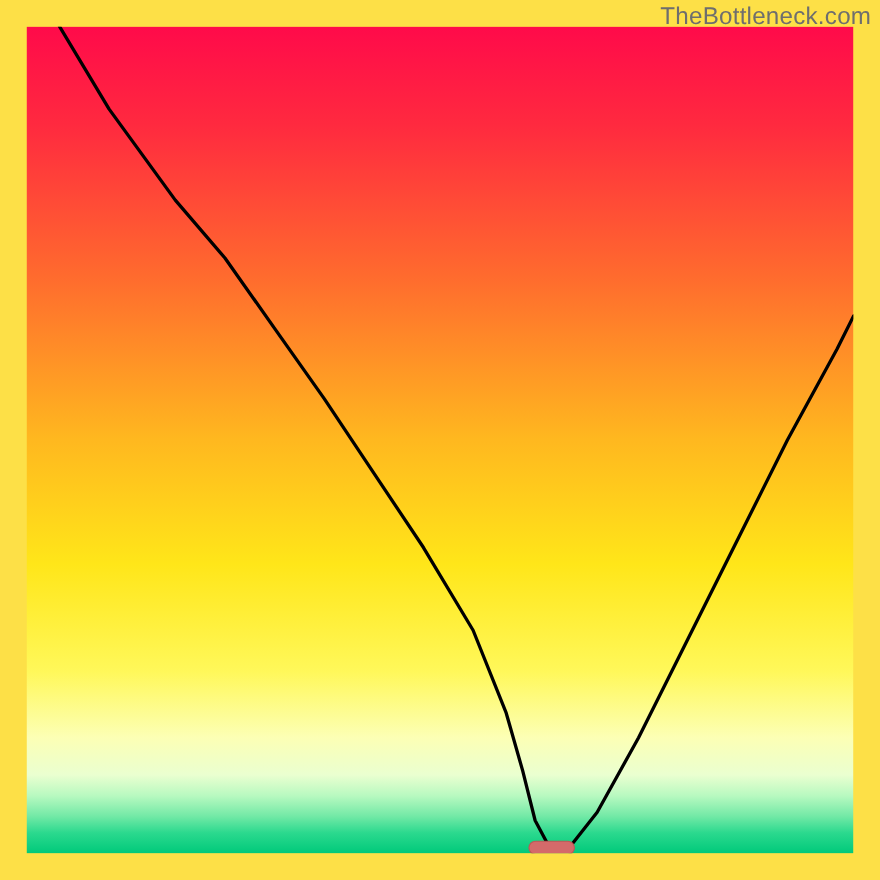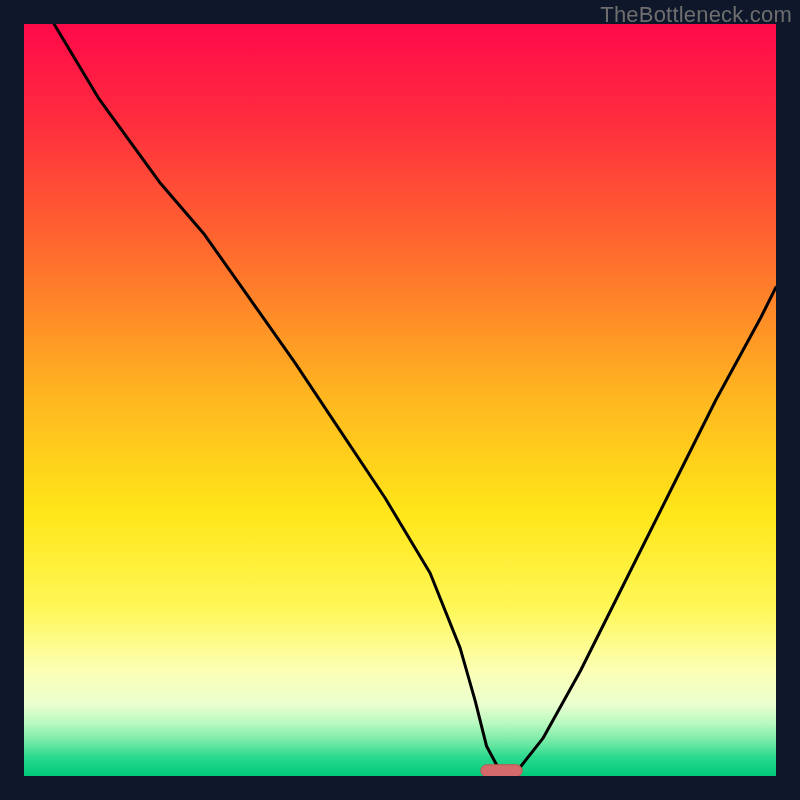--- a/index.html
+++ b/index.html
@@ -10,21 +10,21 @@
     overflow: hidden;
     background: #000;
     font-family: Arial, Helvetica, sans-serif;
   }
   .frame {
     position: absolute;
     left: 0;
     top: 0;
     width: 800px;
     height: 800px;
-    background: #0f172a;
+    background: #fde047;
   }
   .plot-area {
     position: absolute;
     left: 24px;
     top: 24px;
     width: 752px;
     height: 752px;
     overflow: hidden;
   }
   .watermark {

